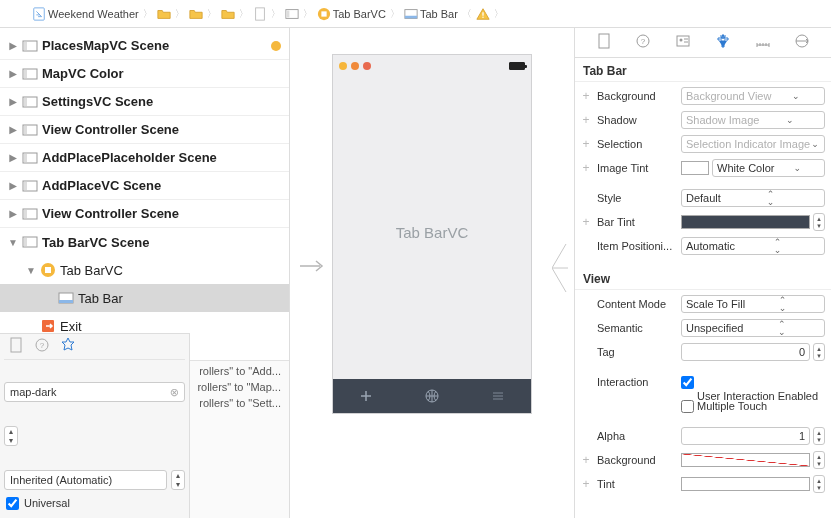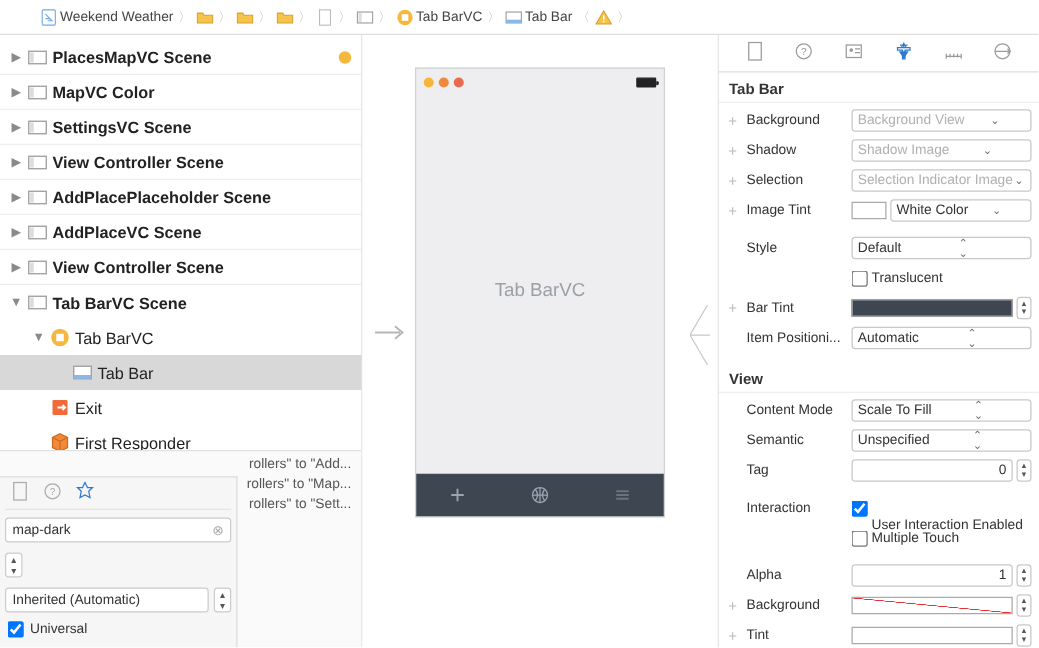--- a/index.html
+++ b/index.html
@@ -32,21 +32,21 @@
   .indent2 { padding-left: 44px; }
   .oicon { width: 16px; height: 16px; display: inline-flex; align-items: center; justify-content: center; }
   .oicon svg { width: 16px; height: 16px; }
 
   .leftbot { border-top: 1px solid #e2e2e2; background: #fafafa; position: relative; }
   .ib-rows { padding: 4px 8px 2px 8px; font-size: 11px; color: #555; text-align:right;}
   .ib-rows div { height: 16px; overflow: hidden; white-space: nowrap; text-overflow: ellipsis; }
   .attrpanel { position: absolute; left: 0; bottom: 0; width: 190px; background: #f6f6f6; border-top: 1px solid #ddd; border-right: 1px solid #ddd; padding: 4px; }
   .attrpanel .toprow { display: flex; gap: 10px; height: 22px; align-items: center; color: #888; padding: 0 4px 4px 4px; border-bottom: 1px solid #e4e4e4;}
   .attrpanel .toprow svg { width: 16px; height: 16px; }
-  .field-row { display: flex; align-items: center; height: 24px; margin-top: 4px; gap: 4px; }
+  .field-row { display: flex; align-items: center; height: 24px; margin-top: 20px; gap: 4px; }
   .field-input { flex: 1; height: 20px; border: 1px solid #ccc; border-radius: 3px; background: #fff; padding: 0 5px; font-size: 11px; display:flex; align-items:center; justify-content:space-between;}
   .field-input.sel::after, .dropdown::after { content: ""; }
   .stepper { width: 14px; height: 20px; border: 1px solid #ccc; border-radius: 3px; background: #fff; font-size: 8px; line-height: 9px; text-align: center; color: #555;}
   .chk { display:flex; align-items:center; gap:5px; height: 22px; font-size:11px; color:#333; padding-left:2px;}
   .chk input { width: 13px; height: 13px; }
 
   
   .center { flex: 1; display: flex; align-items: flex-start; justify-content: center; position: relative; background: #fff; }
   .center .conn-arrow { position: absolute; left: 8px; top: 228px; color: #b5b5b5; }
   .center .conn-lines { position: absolute; right: 4px; top: 210px; color: #c8c8c8; }
@@ -473,28 +473,20 @@
             <span class="plus"></span>
             <span class="plabel">Style</span>
           <div class="pctrl">
               <div class="dropdown">
                 <span>Default</span>
                 <span class="dd-arr">⌃<br>⌄</span>
               </div>
             </div>
           </div>
 
-        <div class="prow">
-            <span class="plus"></span>
-            <span class="plabel"></span>
-          <div class="pctrl">
-              <input type="checkbox" style="">
-              <span style="font-size:11px;">Translucent</span>
-            </div>
-          </div>
 
         <div class="prow">
             <span class="plus">+</span>
             <span class="plabel">Bar Tint</span>
           <div class="pctrl">
               <div class="swatch dark" style="flex:1"></div>
               <div class="mini-stepper">▴<br>▾</div>
             </div>
           </div>
 

